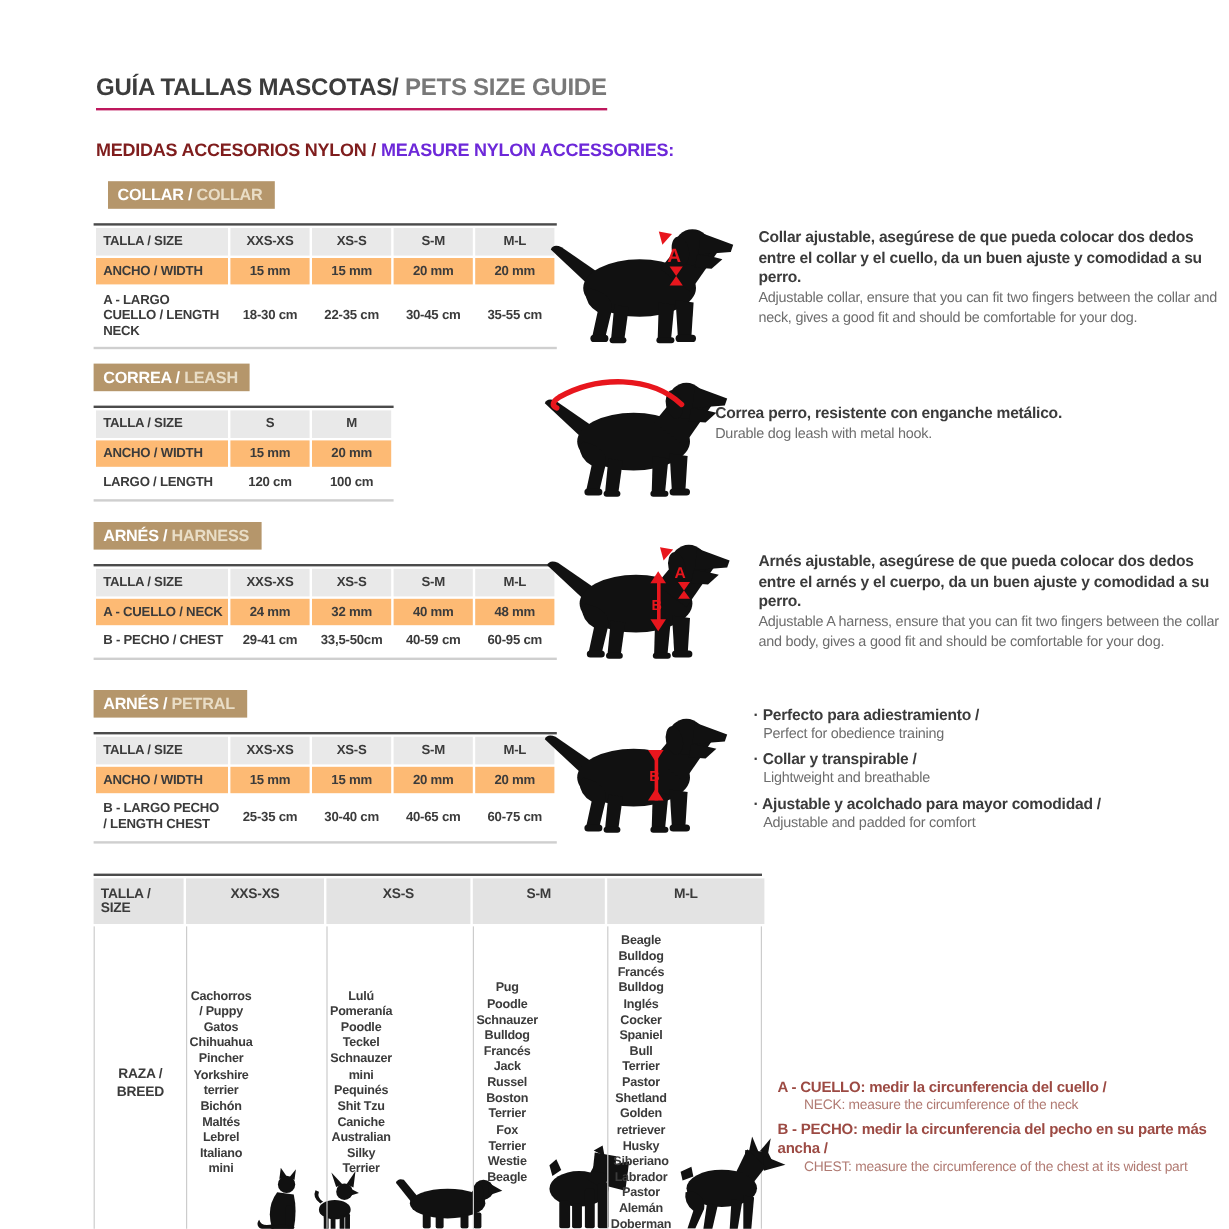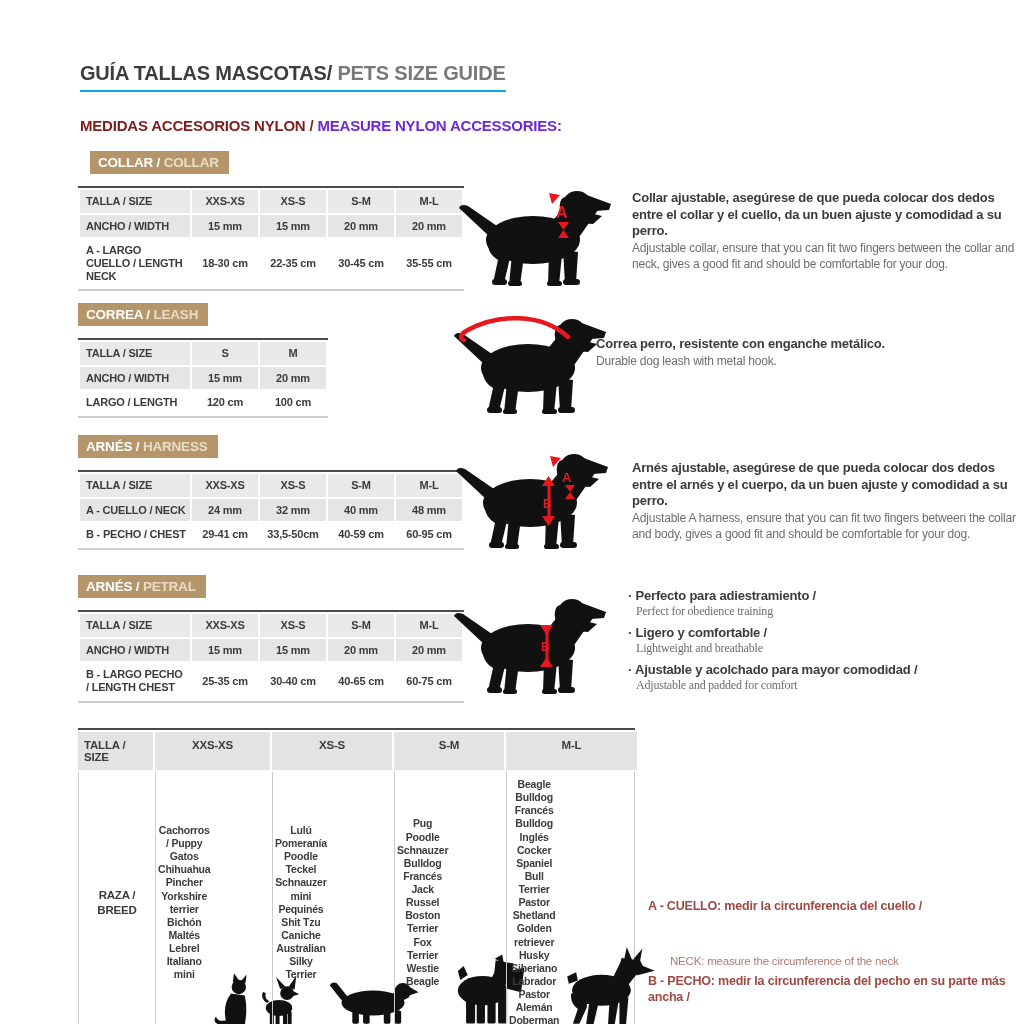--- a/index.html
+++ b/index.html
@@ -3,53 +3,53 @@
 <meta charset="utf-8">
 <style>
   html,body{margin:0;padding:0;}
   body{
     width:1024px;height:1024px;background:#ffffff;position:relative;overflow:hidden;
     font-family:"Liberation Sans", sans-serif;color:#3b3b3b;letter-spacing:-0.2px;
   }
   .abs{position:absolute;}
 
   
-  .page-title{left:80px;top:62px;border-bottom:2px solid #0ea5e9;padding-bottom:5px;
+  .page-title{left:80px;top:62px;border-bottom:2px solid #be185d;padding-bottom:5px;
     font-size:20px;font-weight:bold;white-space:nowrap;}
   .page-title .es{color:#3c3c3c;}
   .page-title .en{color:#787878;}
   .page-subtitle{left:80px;top:117px;font-size:15px;font-weight:bold;white-space:nowrap;}
   .page-subtitle .es{color:#7f1d1d;}
   .page-subtitle .en{color:#6d28d9;}
 
   
   .badge{background:#b5966b;color:#ffffff;font-weight:bold;font-size:13.5px;
     padding:4px 10px 4px 8px;display:inline-block;white-space:nowrap;}
   .badge .en{color:#e9ddc6;}
 
   
   .tbl-wrap{display:inline-block;border-top:2px solid #4b4b4b;border-bottom:2px solid #cfcfcf;background:#fff;}
   table.sizetable{border-collapse:separate;border-spacing:2px;}
   table.sizetable td{font-size:11px;font-weight:bold;color:#3b3b3b;text-align:center;
     padding:5px 2px;width:62px;line-height:1.15;}
   table.sizetable td:first-child{text-align:left;padding-left:6px;width:102px;}
   table.sizetable tr:nth-child(1) td{background:#e9e9e9;}
-  table.sizetable tr:nth-child(2) td{background:#e5e5e5;}
+  table.sizetable tr:nth-child(2) td{background:#fdba74;}
   table.sizetable tr:nth-child(3) td{background:#ffffff;}
 
   
   .desc{width:392px;}
   .desc .es{font-size:13px;font-weight:bold;color:#3b3b3b;line-height:1.28;}
   .desc .en{font-size:12px;color:#6d6d6d;line-height:1.32;margin-top:1px;}
 
   .bullets{width:392px;}
   .bullet{margin-bottom:5px;}
   .bullet .es{font-size:13px;font-weight:bold;color:#3b3b3b;line-height:1.25;}
   .bullet .es::before{content:"· ";}
-  .bullet .en{font-size:12px;color:#6d6d6d;line-height:1.3;margin-left:8px;font-family:Liberation Serif, serif;}
+  .bullet .en{font-size:12px;color:#6d6d6d;line-height:1.3;margin-left:8px;}
 
   
   .breedtable{left:78px;top:728px;width:557px;}
   .bt-header{display:grid;grid-template-columns:75px 115px 120px 110px 131px;gap:2px;
     border-top:2px solid #4b4b4b;padding-top:2px;background:#fff;}
   .bt-header > div{background:#e3e3e3;font-size:11.5px;font-weight:bold;color:#3b3b3b;
     text-align:center;padding:7px 2px;}
   .bt-header > div:first-child{text-align:left;padding-left:6px;}
   .bt-body{display:grid;grid-template-columns:76px 117px 122px 112px 130px;
     border:1px solid #cccccc;border-top:none;margin-top:2px;}
@@ -58,21 +58,21 @@
   .bt-cell:first-child{border-left:none;justify-content:center;}
   .bt-breeds{width:100%;}
   .bt-breeds div{font-size:10.5px;font-weight:bold;color:#3b3b3b;text-align:center;line-height:1.25;}
   .bt-label{font-size:11.5px;font-weight:bold;text-align:center;width:52px;line-height:1.3;}
   .bt-sil{margin-top:auto;display:flex;align-items:flex-end;justify-content:center;gap:4px;}
 
   
   .notes{left:648px;top:898px;width:372px;}
   .note{margin-bottom:4px;}
   .note .es{font-size:12.5px;font-weight:bold;color:#9c4a43;line-height:1.3;}
-  .note .en{font-size:11.5px;color:#b07a72;line-height:1.3;margin-left:22px;margin-top:40px;}
+  .note .en{font-size:11.5px;color:#b07a72;line-height:1.3;margin-left:22px;}
 
   svg{display:block;}
   .defs{position:absolute;width:0;height:0;overflow:hidden;}
 </style>
 </head>
 <body>
 
 <svg class="defs" aria-hidden="true">
   <defs>
     <g id="dog-sil" fill="#111111">
@@ -329,21 +329,21 @@
     <polygon points="90,82 103,82 96.5,72"></polygon>
     <text x="91" y="66" font-size="12" font-weight="bold">B</text>
   </g>
 </svg>
 <div class="abs bullets" style="left:628px;top:588px;">
   <div class="bullet">
     <div class="es">Perfecto para adiestramiento /</div>
     <div class="en">Perfect for obedience training</div>
   </div>
   <div class="bullet">
-    <div class="es">Ligero y comfortable /</div>
+    <div class="es">Collar y transpirable /</div>
     <div class="en">Lightweight and breathable</div>
   </div>
   <div class="bullet">
     <div class="es">Ajustable y acolchado para mayor comodidad /</div>
     <div class="en">Adjustable and padded for comfort</div>
   </div>
 </div>
 
 <div class="abs breedtable">
   <div class="bt-header">

